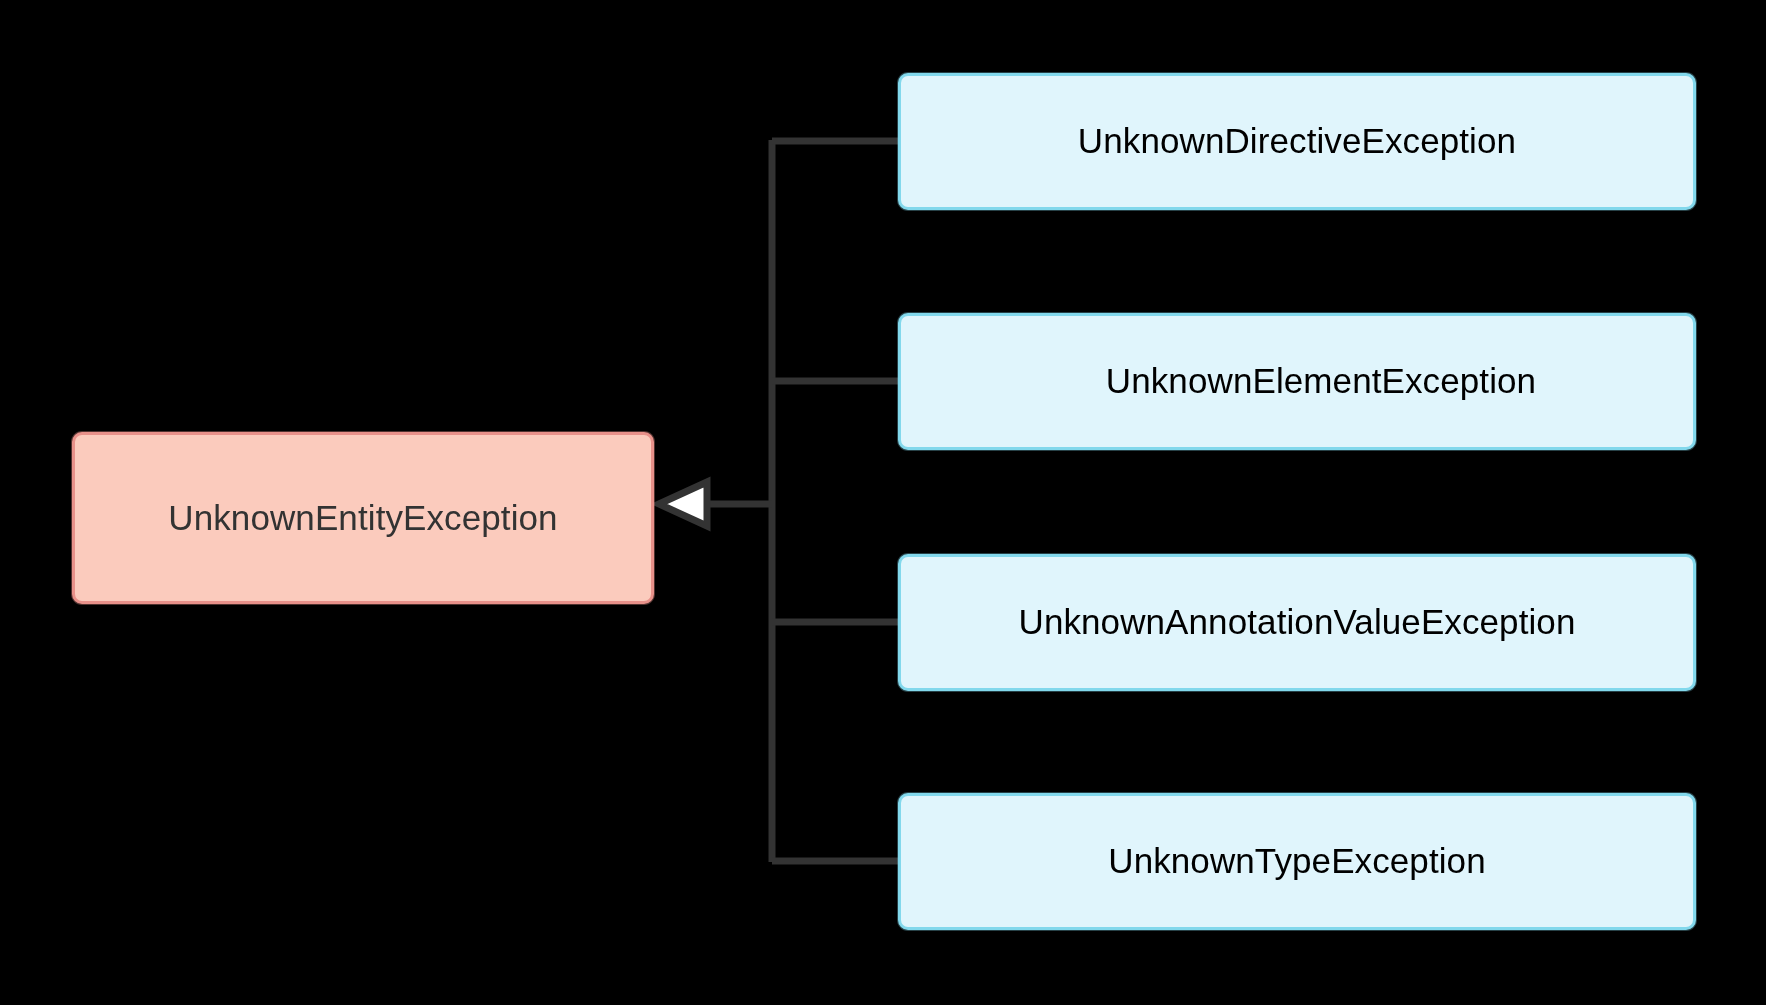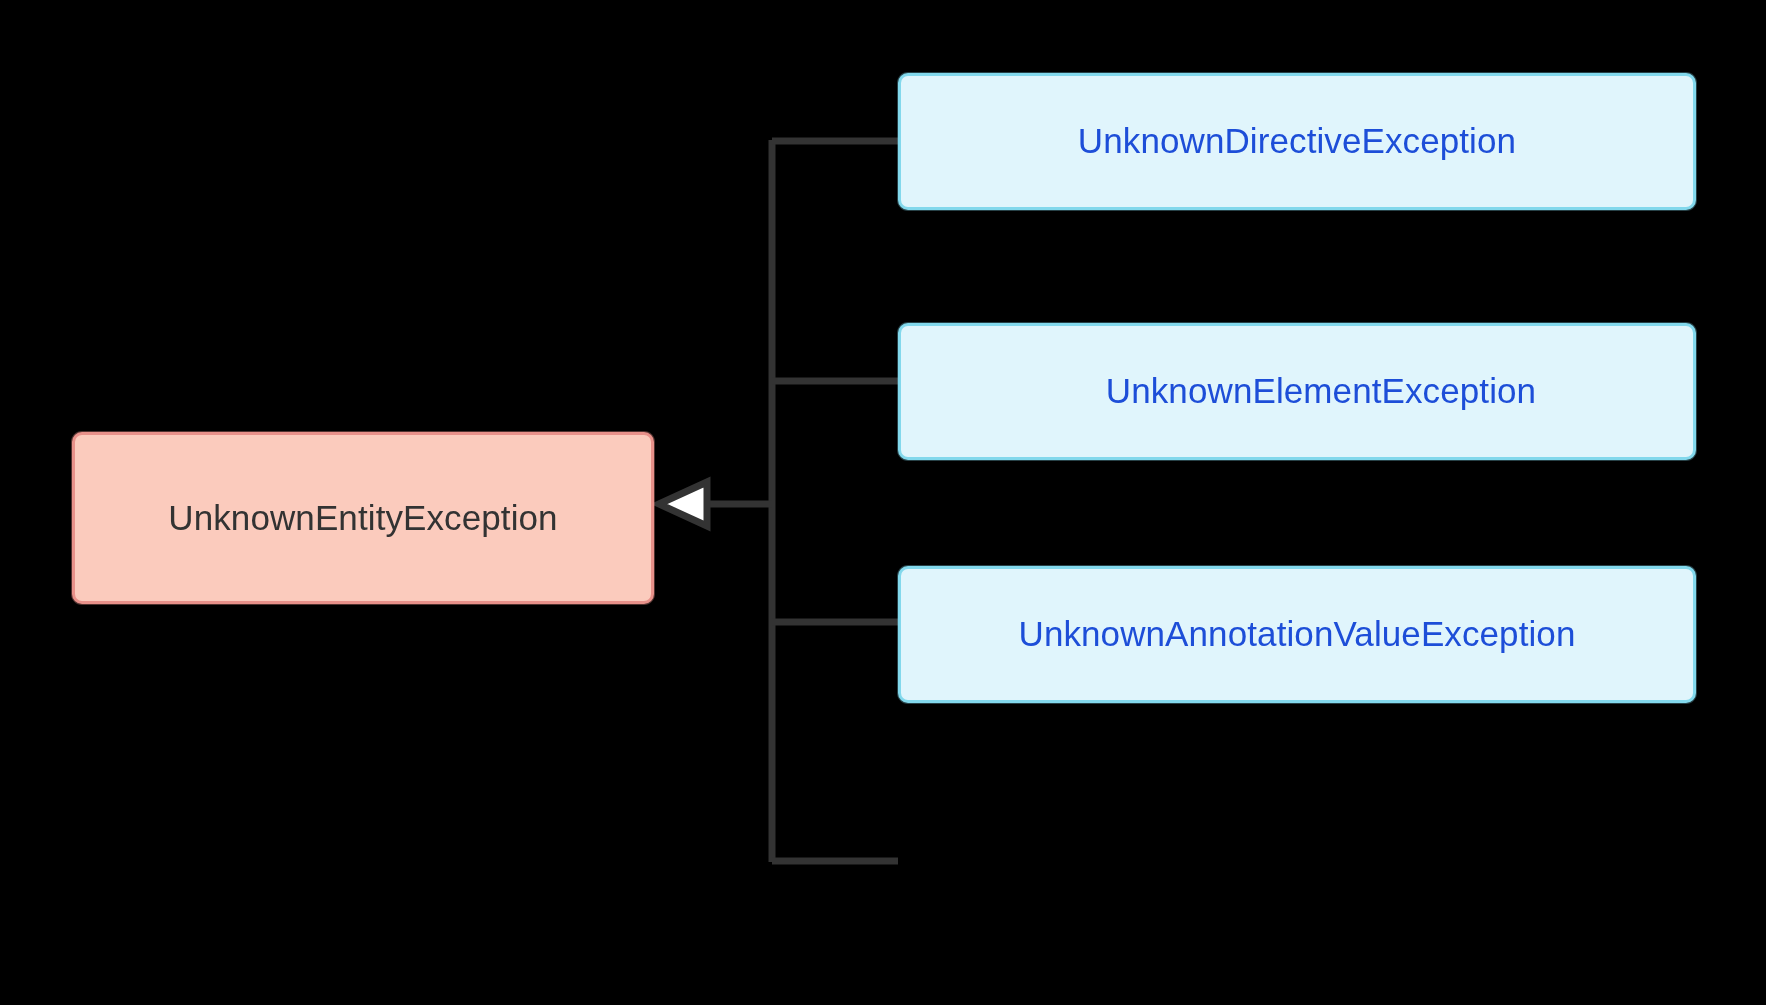--- a/index.html
+++ b/index.html
@@ -58,24 +58,24 @@
   }
   .base-node .node-label { color: #333333; }
   .derived-node {
     left: 898px;
     width: 798px;
     height: 137px;
     background: #e0f5fc;
     border-color: #82d8ec;
     box-shadow: 0 0 0 1px rgba(130,216,236,0.3);
   }
-  .derived-node .node-label { color: #1d4ed8; }
+  .derived-node .node-label { color: #000000; }
   .derived-node-0 { top: 73px; }
-  .derived-node-1 { top: 323px; padding-left: 48px; }
-  .derived-node-2 { top: 554px; margin-top: 12px; }
+  .derived-node-1 { top: 313px; padding-left: 48px; }
+  .derived-node-2 { top: 554px; }
   .derived-node-3 { top: 793px; }
 </style>
 </head>
 <body>
 
 <div id="diagram-canvas">
 
   <svg id="connector-layer" viewBox="0 0 1766 1005" width="1766" height="1005" xmlns="http://www.w3.org/2000/svg">
 
     <path d="M 772 140 L 772 862" stroke="#333333" stroke-width="7" fill="none" stroke-linecap="butt"></path>
@@ -102,14 +102,17 @@
   </div>
 
   <div class="node-box derived-node derived-node-1">
     <span class="node-label">UnknownElementException</span>
   </div>
 
   <div class="node-box derived-node derived-node-2">
     <span class="node-label">UnknownAnnotationValueException</span>
   </div>
 
+  <div class="node-box derived-node derived-node-3">
+    <span class="node-label">UnknownTypeException</span>
+  </div>
 
 </div>
 
 </body></html>

